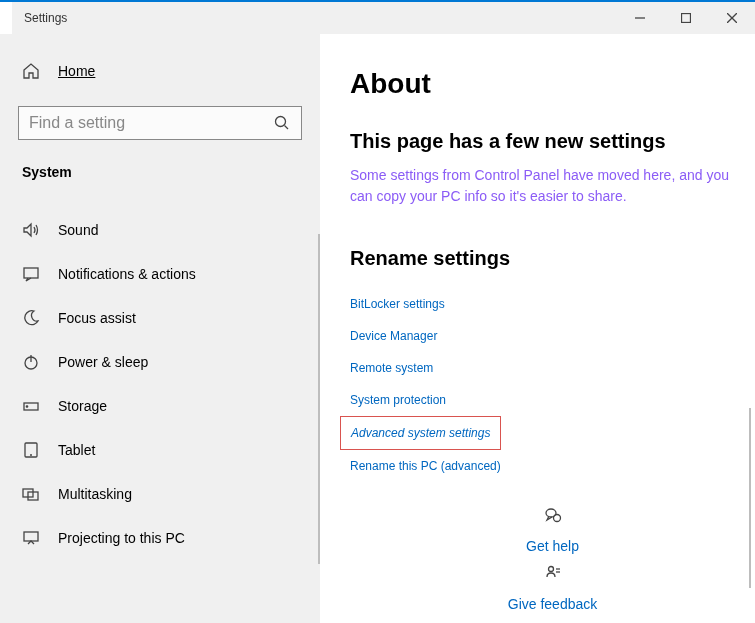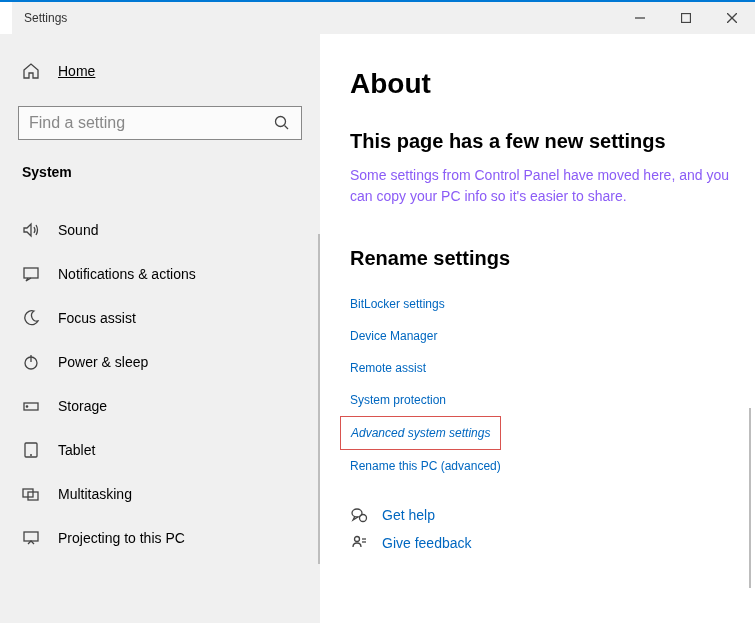--- a/index.html
+++ b/index.html
@@ -24,21 +24,21 @@
 .nav-icon { width: 18px; height: 18px; flex-shrink: 0; display: flex; align-items: center; justify-content: center; }
 .sidebar-scroll-indicator { position: absolute; right: 0; top: 200px; width: 2px; height: 330px; background: #bdbdbd; }
 .main { flex: 1; padding: 34px 0 0 30px; position: relative; border-radius: 23px; }
 .main h1 { font-size: 28px; font-weight: 600; margin-bottom: 30px; }
 .subhead { font-size: 20px; font-weight: 600; margin-bottom: 12px; }
 .subtext { font-size: 14px; color: #8b5cf6; line-height: 1.5; max-width: 380px; margin-bottom: 40px; }
 .section-head { font-size: 20px; font-weight: 600; margin-bottom: 18px; }
 .link-list { display: flex; flex-direction: column; gap: 0; align-items: flex-start; }
 .link-item { color: #0067c0; font-size: 12px; padding: 9px 0; cursor: default; }
 .link-item.highlighted { border: 1px solid #d9534f; padding: 9px 10px; margin-left: -10px; font-style: italic; }
-.help-row { display: flex; align-items: center; gap: 14px; margin-top: 24px; }
+.help-row { display: flex; align-items: center; gap: 14px; margin-top: 24px; flex-direction: column; }
 .help-row + .help-row { margin-top: 10px; }
 .help-row .label { color: #0067c0; font-size: 14px; }
 .main-scroll-indicator { position: absolute; right: 4px; top: 374px; width: 2px; height: 180px; background: #bdbdbd; }
 svg { stroke: #444; fill: none; stroke-width: 1.3; }
 </style>
 </head>
 <body>
 
 <div class="titlebar">
   <span class="titlebar-title">Settings</span>
@@ -162,21 +162,21 @@
   </div>
 
   <div class="main">
     <h1>About</h1>
     <div class="subhead">This page has a few new settings</div>
     <div class="subtext">Some settings from Control Panel have moved here, and you can copy your PC info so it's easier to share.</div>
     <div class="section-head">Rename settings</div>
     <div class="link-list">
       <div class="link-item">BitLocker settings</div>
       <div class="link-item">Device Manager</div>
-      <div class="link-item">Remote assist</div>
+      <div class="link-item">Remote system</div>
       <div class="link-item">System protection</div>
       <div class="link-item highlighted">Advanced system settings</div>
       <div class="link-item">Rename this PC (advanced)</div>
     </div>
     <div class="help-row">
       <span class="nav-icon">
           <svg viewBox="0 0 18 18">
             <ellipse cx="7" cy="7" rx="5" ry="4"></ellipse>
             <path d="M5 10 L3 14 L8 11"></path>
             <circle cx="13" cy="12" r="3.5"></circle>

